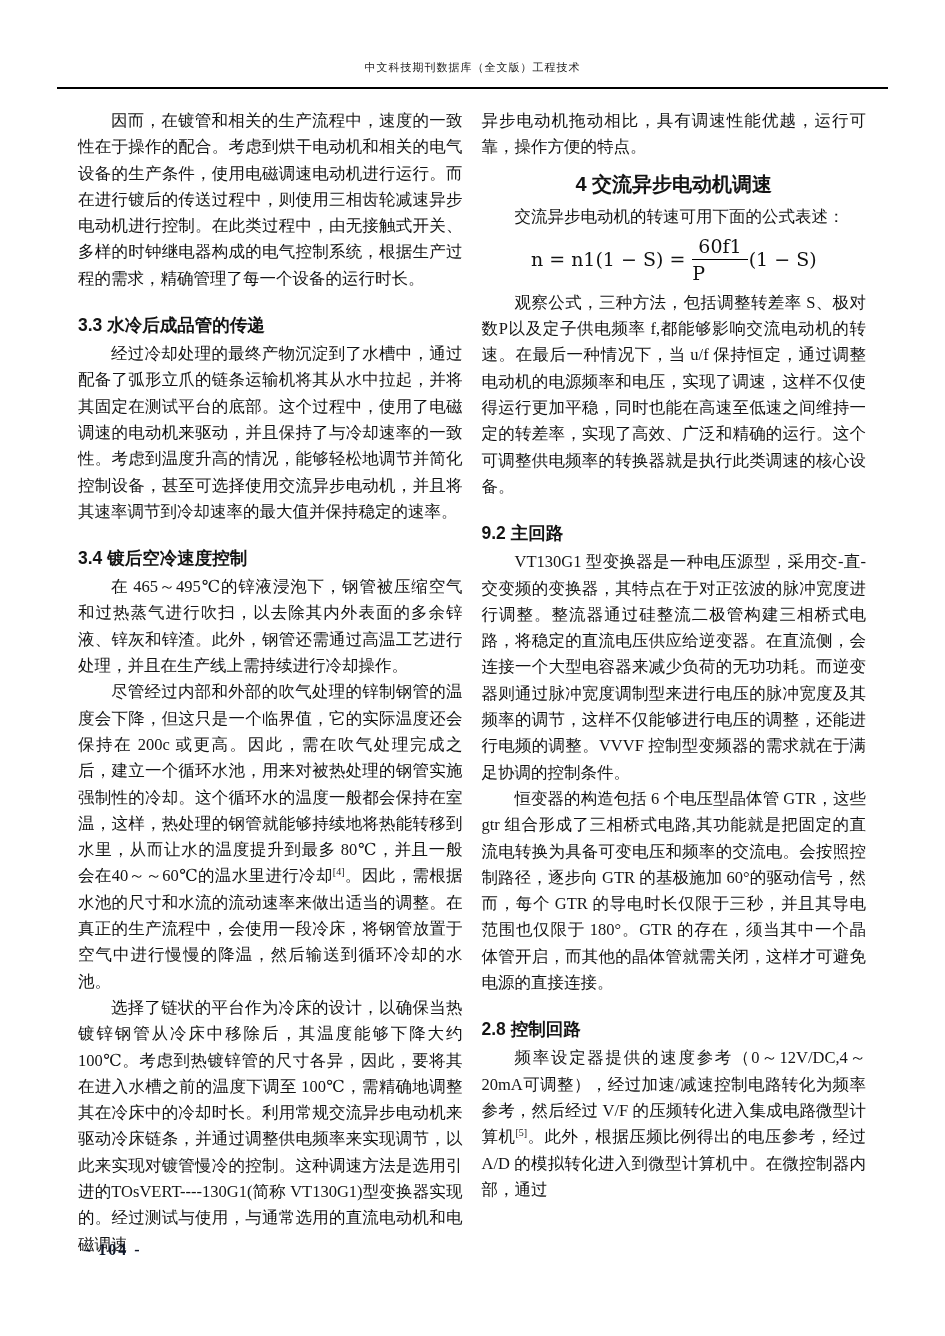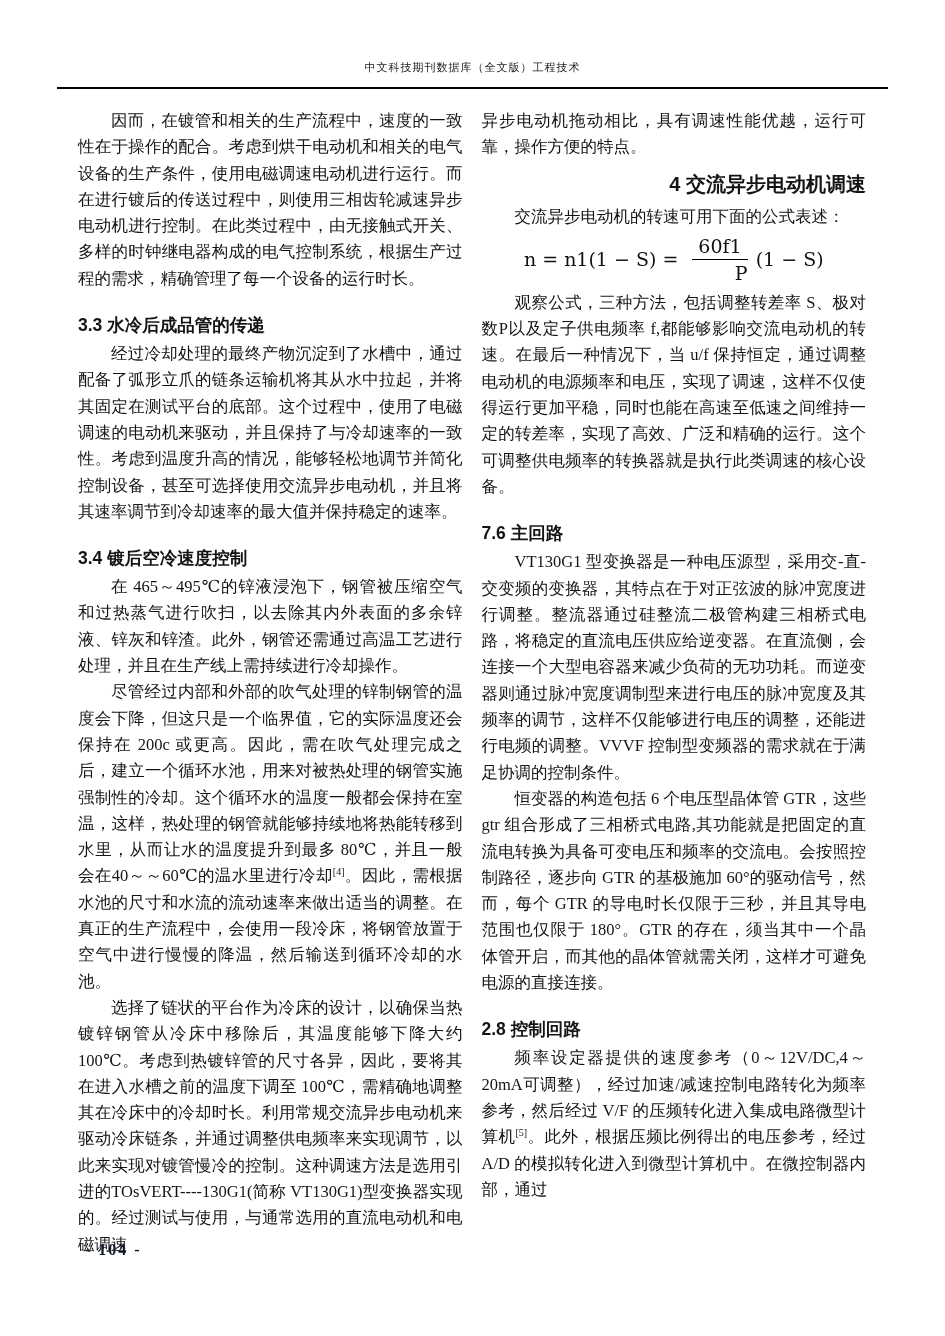--- a/index.html
+++ b/index.html
@@ -51,38 +51,38 @@
     line-height: 26px;
     margin: 20px 0 3px 0;
     text-align: left;
   }
   .h-main {
     font-family: "Liberation Sans", "DejaVu Sans", sans-serif;
     font-weight: bold;
     font-size: 20px;
     line-height: 30px;
     margin: 8px 0 5px 0;
-    text-align: right;
+    text-align: center;
   }
   .formula {
     display: flex;
     justify-content: center;
     align-items: center;
     font-family: "DejaVu Serif", serif;
     font-size: 19px;
     line-height: 22px;
     margin: 5px 0 6px 0;
     color: #111;
   }
   .formula .lhs { margin-right: 6px; }
   .frac {
     display: inline-flex;
     flex-direction: column;
-    align-items: flex-end;
-    margin: 0 8px;
+    align-items: flex-start;
+    margin: 0 1px;
   }
   .frac .num {
     padding: 0 6px 2px 6px;
     border-bottom: 1.6px solid #000;
   }
   .frac .den { padding-top: 2px; }
   sup.ref {
     font-size: 10px;
     line-height: 0;
     vertical-align: super;
@@ -122,21 +122,21 @@
       <p>交流异步电动机的转速可用下面的公式表述：</p>
       <div class="formula">
         <span class="lhs">n = n1(1 − S) =</span>
         <span class="frac">
           <span class="num">60f1</span>
           <span class="den">P</span>
         </span>
         <span class="tail">(1 − S)</span>
       </div>
       <p>观察公式，三种方法，包括调整转差率 S、极对数P以及定子供电频率 f,都能够影响交流电动机的转速。在最后一种情况下，当 u/f 保持恒定，通过调整电动机的电源频率和电压，实现了调速，这样不仅使得运行更加平稳，同时也能在高速至低速之间维持一定的转差率，实现了高效、广泛和精确的运行。这个可调整供电频率的转换器就是执行此类调速的核心设备。</p>
-      <div class="h-sub">7.6 主回路</div>
+      <div class="h-sub">9.2 主回路</div>
       <p>VT130G1 型变换器是一种电压源型，采用交-直-交变频的变换器，其特点在于对正弦波的脉冲宽度进行调整。整流器通过硅整流二极管构建三相桥式电路，将稳定的直流电压供应给逆变器。在直流侧，会连接一个大型电容器来减少负荷的无功功耗。而逆变器则通过脉冲宽度调制型来进行电压的脉冲宽度及其频率的调节，这样不仅能够进行电压的调整，还能进行电频的调整。VVVF 控制型变频器的需求就在于满足协调的控制条件。</p>
       <p>恒变器的构造包括 6 个电压型晶体管 GTR，这些gtr 组合形成了三相桥式电路,其功能就是把固定的直流电转换为具备可变电压和频率的交流电。会按照控制路径，逐步向 GTR 的基极施加 60°的驱动信号，然而，每个 GTR 的导电时长仅限于三秒，并且其导电范围也仅限于 180°。GTR 的存在，须当其中一个晶体管开启，而其他的晶体管就需关闭，这样才可避免电源的直接连接。</p>
       <div class="h-sub">2.8 控制回路</div>
       <p><span>频率设定器提供的速度参考（0～12V/DC,4～20mA可调整），经过加速/减速控制电路转化为频率参考，然后经过 V/F 的压频转化进入集成电路微型计算机</span><sup class="ref">[5]</sup><span>。此外，根据压频比例得出的电压参考，经过 A/D 的模拟转化进入到微型计算机中。在微控制器内部，通过</span></p>
     </div>
 
   </div>
 
   <div class="footer">- 104 -</div>
 

